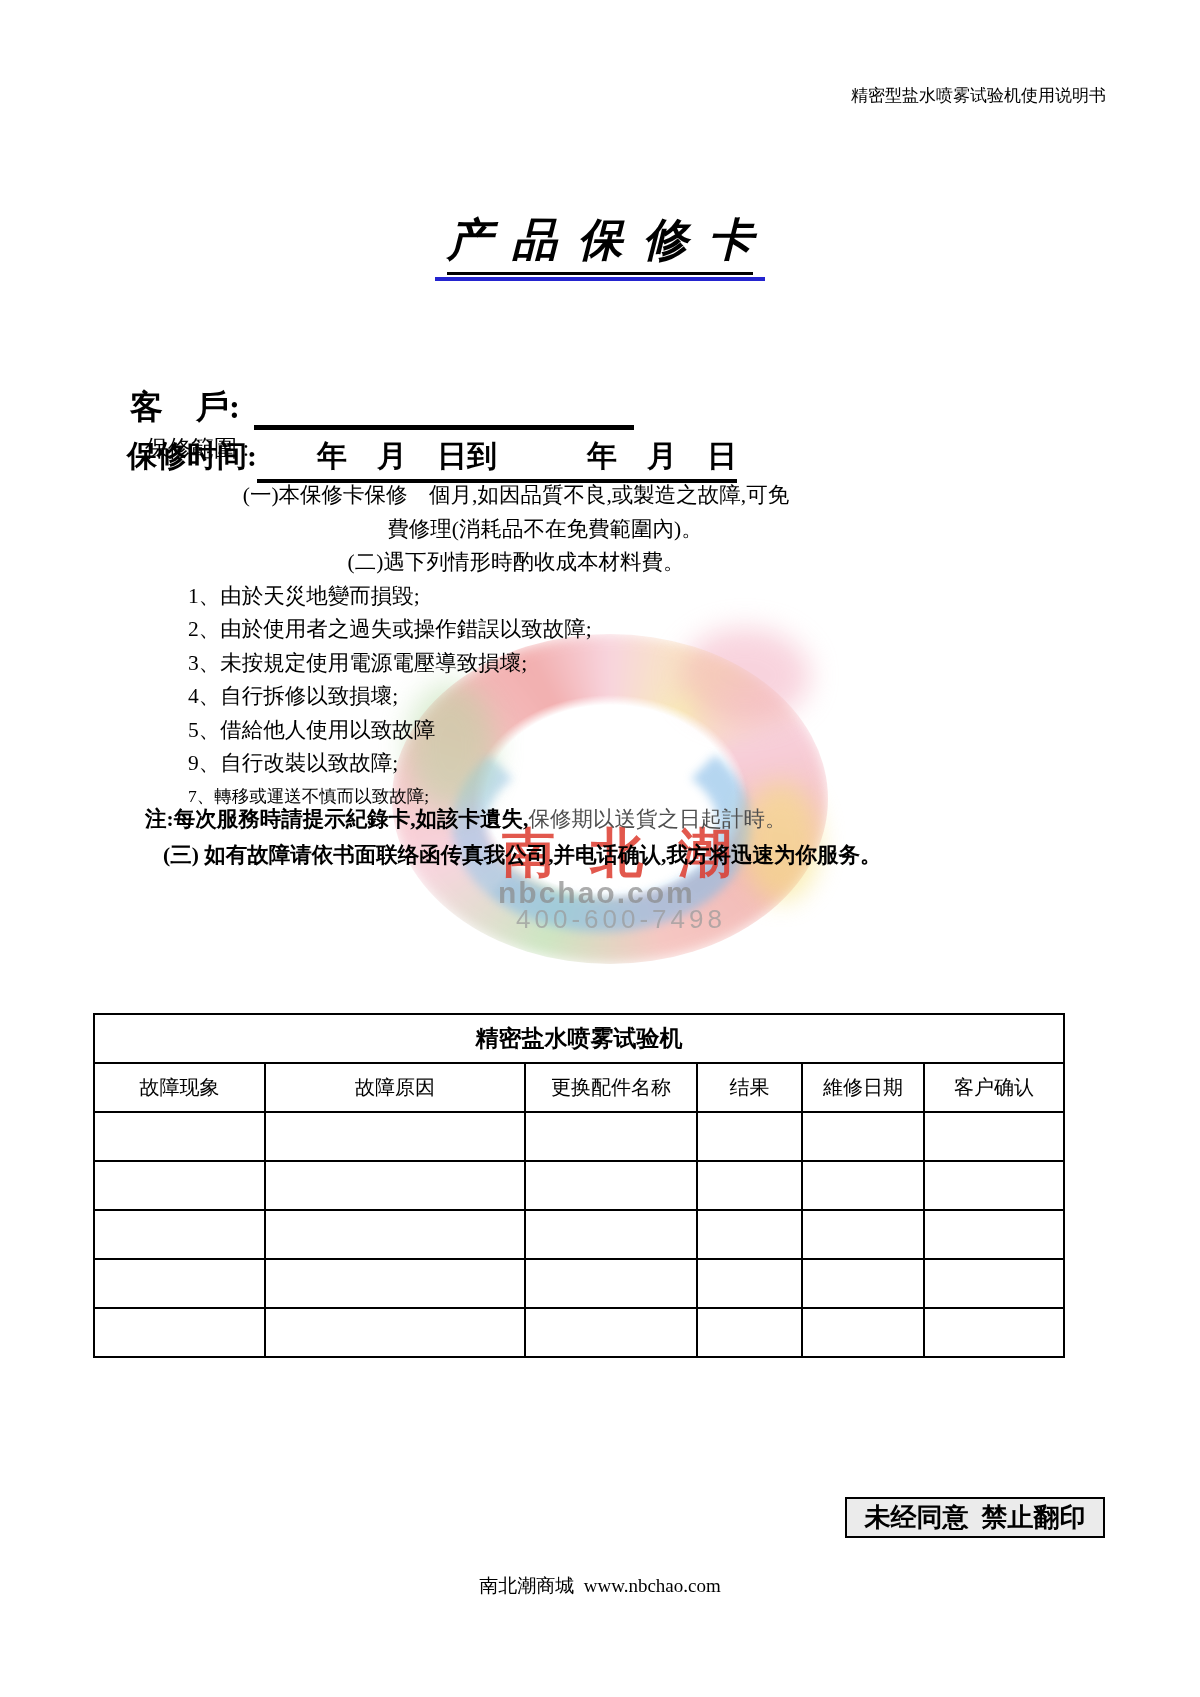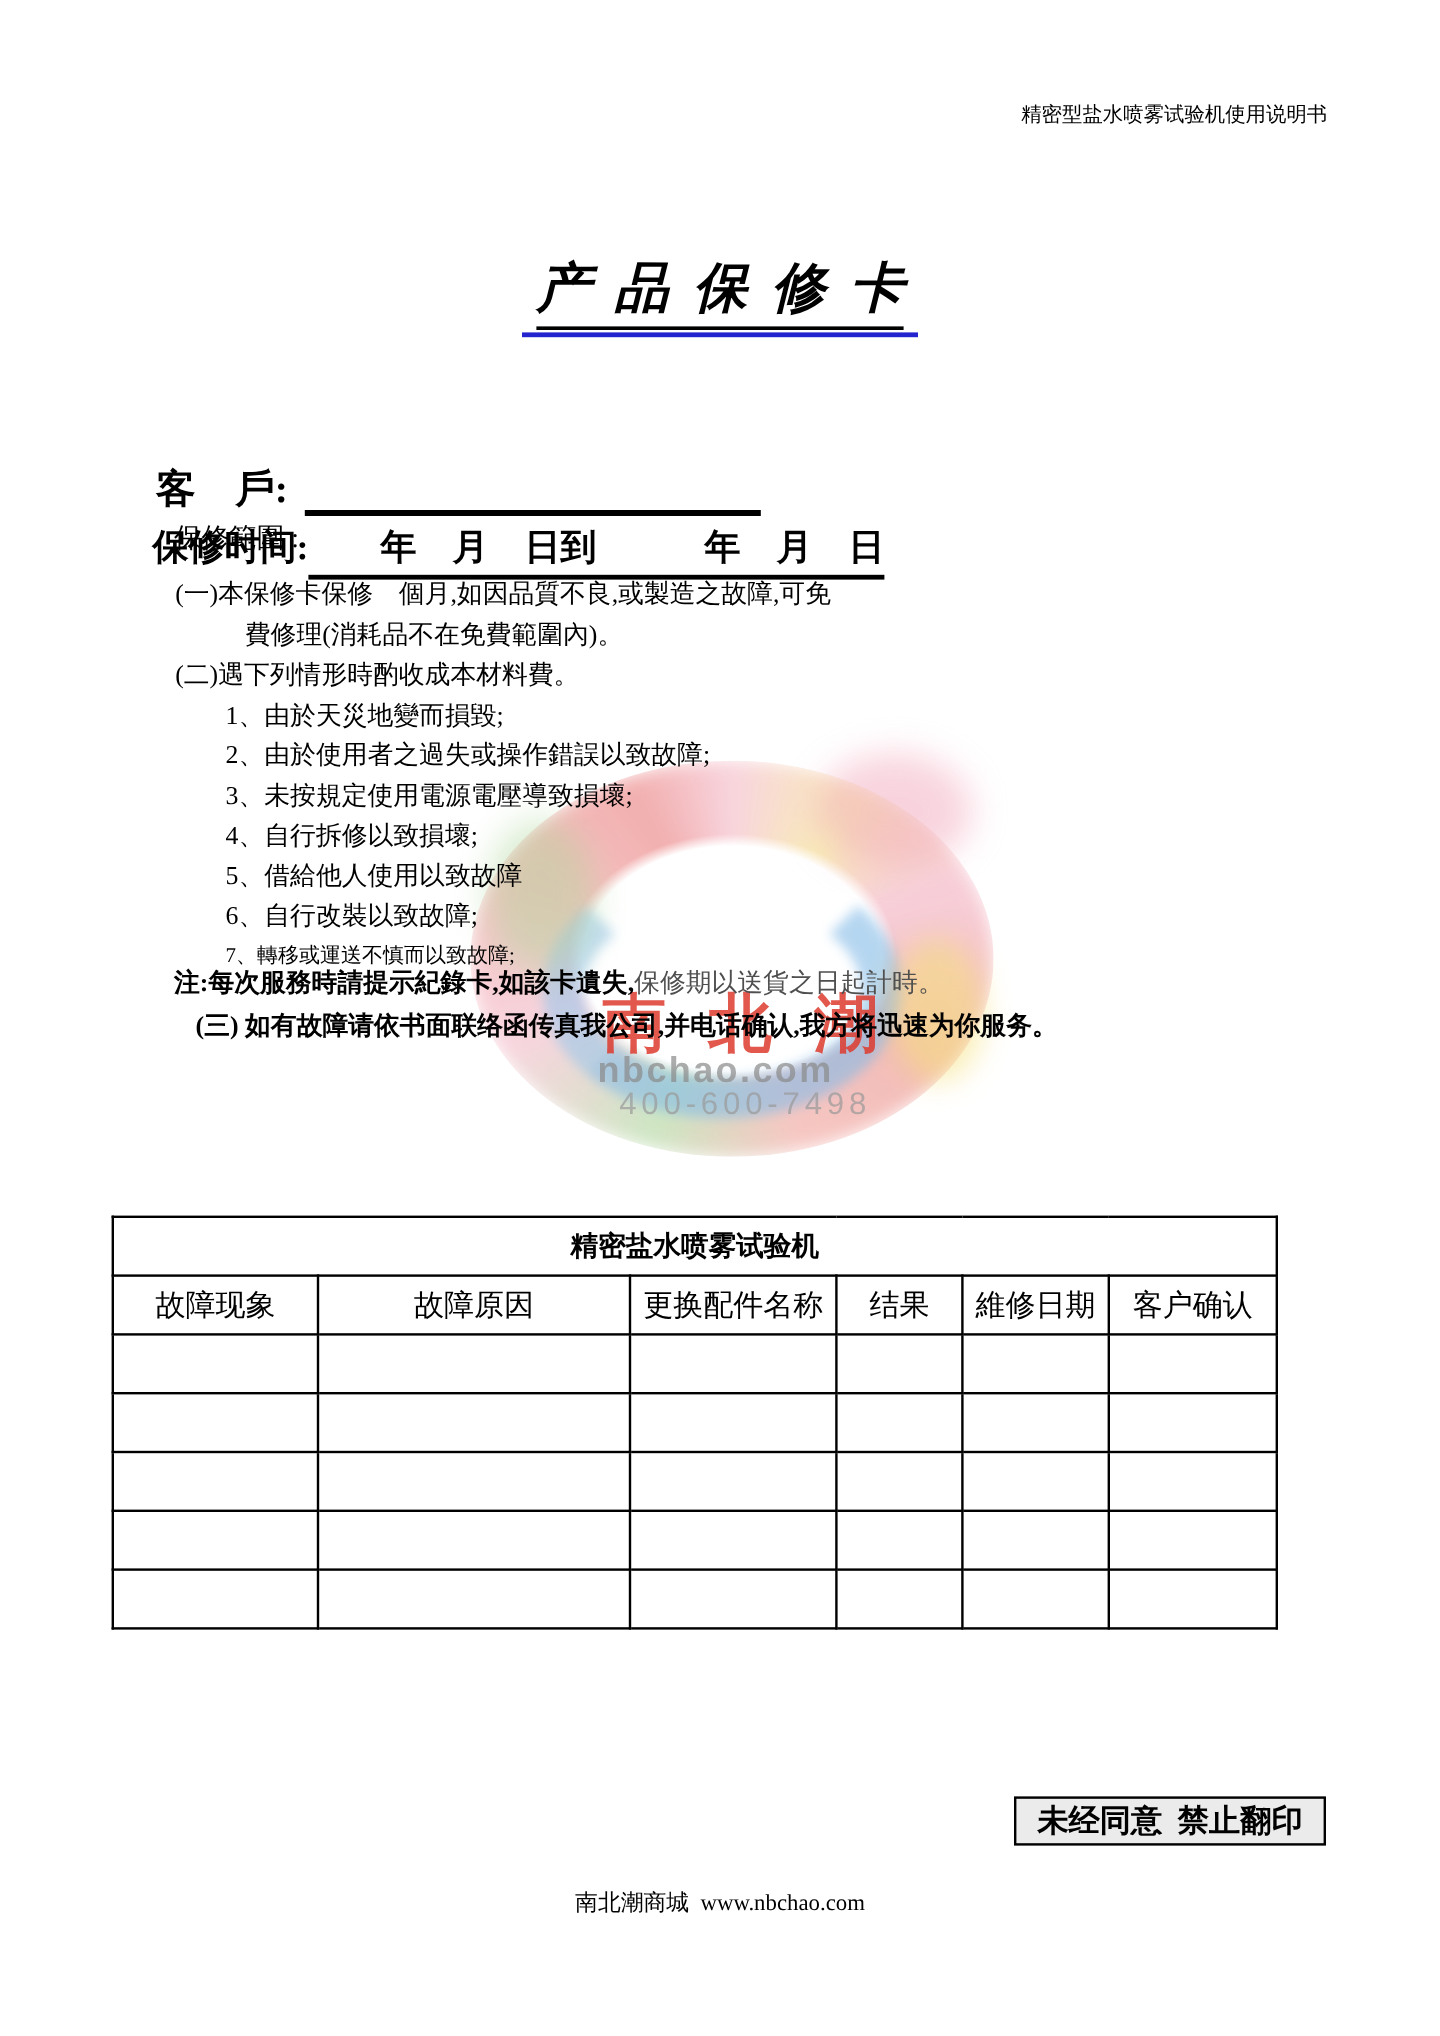--- a/index.html
+++ b/index.html
@@ -59,38 +59,38 @@
   .customer-row { position:absolute; left:97px; top:344px; font-size:33px; font-weight:bold; white-space:pre; }
   .customer-line { display:inline-block; width:380px; height:44px; margin-left:14px;
     border-bottom:5px solid #000; vertical-align:bottom; }
   .period-row { position:absolute; left:97px; top:402px; font-size:30px; font-weight:bold; white-space:pre; }
   .period-value { display:inline-block; min-width:468px; border-bottom:4px solid #000;
     padding-bottom:2px; white-space:pre; }
 
   
   .scope-heading { position:absolute; left:97px; top:433px; font-size:23px; font-weight:normal; white-space:pre;margin-left:48px; }
   .scope-body { position:absolute; left:146px; top:479px; width:740px; font-size:21.5px; line-height:33.5px; }
-  .scope-body p { margin:0; white-space:pre; }
+  .scope-body p { margin:0; white-space:pre;text-align:center; }
   .clause1-line2 { padding-left:58px; }
   .sub-items { padding-left:42px; }
   .sub-item { white-space:pre; }
   .sub-item.small { font-size:17.5px; line-height:30px; }
 
   .note-block { position:absolute; left:97px; top:801px; font-size:21.5px; line-height:36px;margin-left:48px; }
   .note-block p { margin:0; white-space:pre; }
   .note-lead { font-weight:bold; }
   .note-rest { font-weight:normal; color:#4f4f4f; }
   .clause3 { font-weight:bold; padding-left:18px; }
 
   
   .table-wrap { position:absolute; left:93px; top:966px;margin-top:47px; }
   table.repair { border-collapse:collapse; table-layout:fixed; }
   table.repair td { border:2px solid #000; padding:0; }
   tr.title-row td { height:108px; text-align:center; font-size:23px; font-weight:bold; }
-  tr.header-row td { height:80px; text-align:center; font-size:25px; }
+  tr.header-row td { height:80px; text-align:center; font-size:20px; }
   tr.data-row td, table.repair tbody td { height:47px; }
 
   
   .stamp { position:absolute; left:845px; top:1497px; width:256px; height:37px;
     background:#ebebeb; border:2px solid #000; text-align:center; line-height:37px;
     font-size:26px; font-weight:bold; white-space:pre; }
   .footer { position:absolute; top:1573px; left:0; width:100%; text-align:center;
     font-size:19px; white-space:pre; }
 </style>
 </head>
@@ -127,21 +127,21 @@
   <div class="scope-body">
     <p>(一)本保修卡保修　個月,如因品質不良,或製造之故障,可免</p>
     <p class="clause1-line2">費修理(消耗品不在免費範圍內)。</p>
     <p>(二)遇下列情形時酌收成本材料費。</p>
     <div class="sub-items">
       <div class="sub-item">1、由於天災地變而損毀;</div>
       <div class="sub-item">2、由於使用者之過失或操作錯誤以致故障;</div>
       <div class="sub-item">3、未按規定使用電源電壓導致損壞;</div>
       <div class="sub-item">4、自行拆修以致損壞;</div>
       <div class="sub-item">5、借給他人使用以致故障</div>
-      <div class="sub-item">6、自行改裝以致故障;</div>
+      <div class="sub-item">9、自行改裝以致故障;</div>
       <div class="sub-item small">7、轉移或運送不慎而以致故障;</div>
     </div>
   </div>
 
   <div class="note-block">
     <p><span class="note-lead">注:每次服務時請提示紀錄卡,如該卡遺失,</span><span class="note-rest">保修期以送貨之日起計時。</span></p>
     <p class="clause3">(三) 如有故障请依书面联络函传真我公司,并电话确认,我方将迅速为你服务。</p>
   </div>
 
   <div class="table-wrap">

